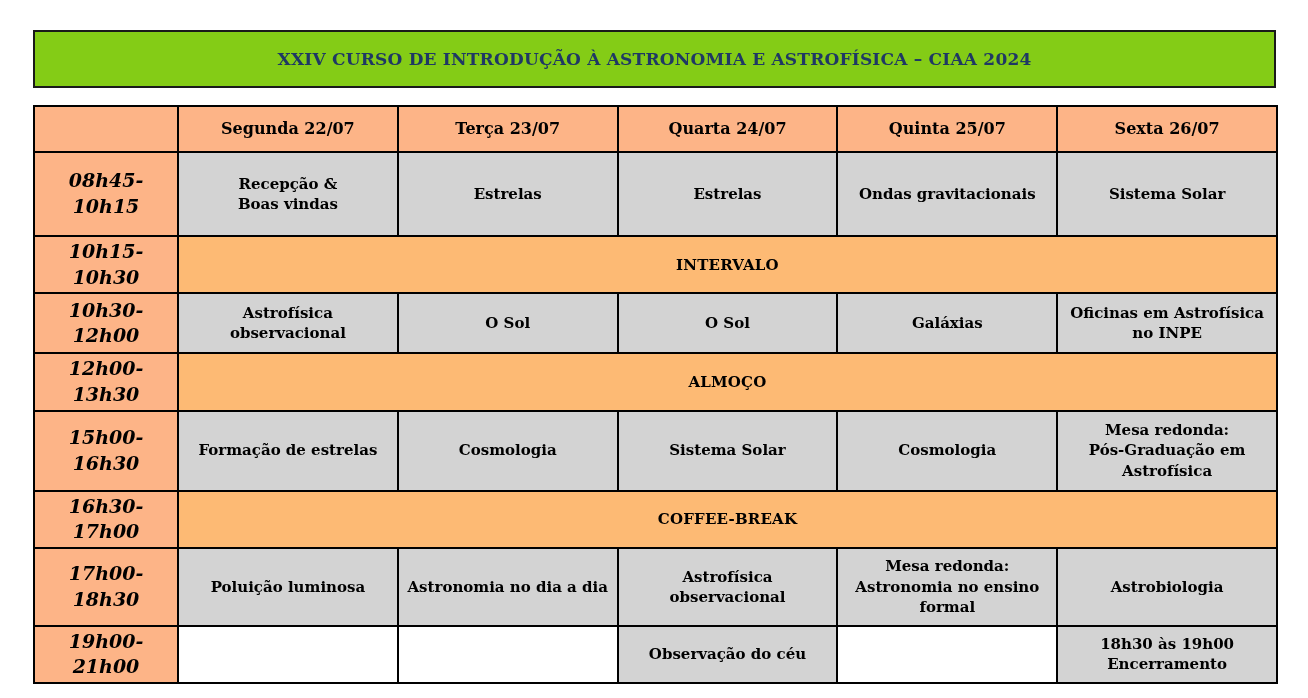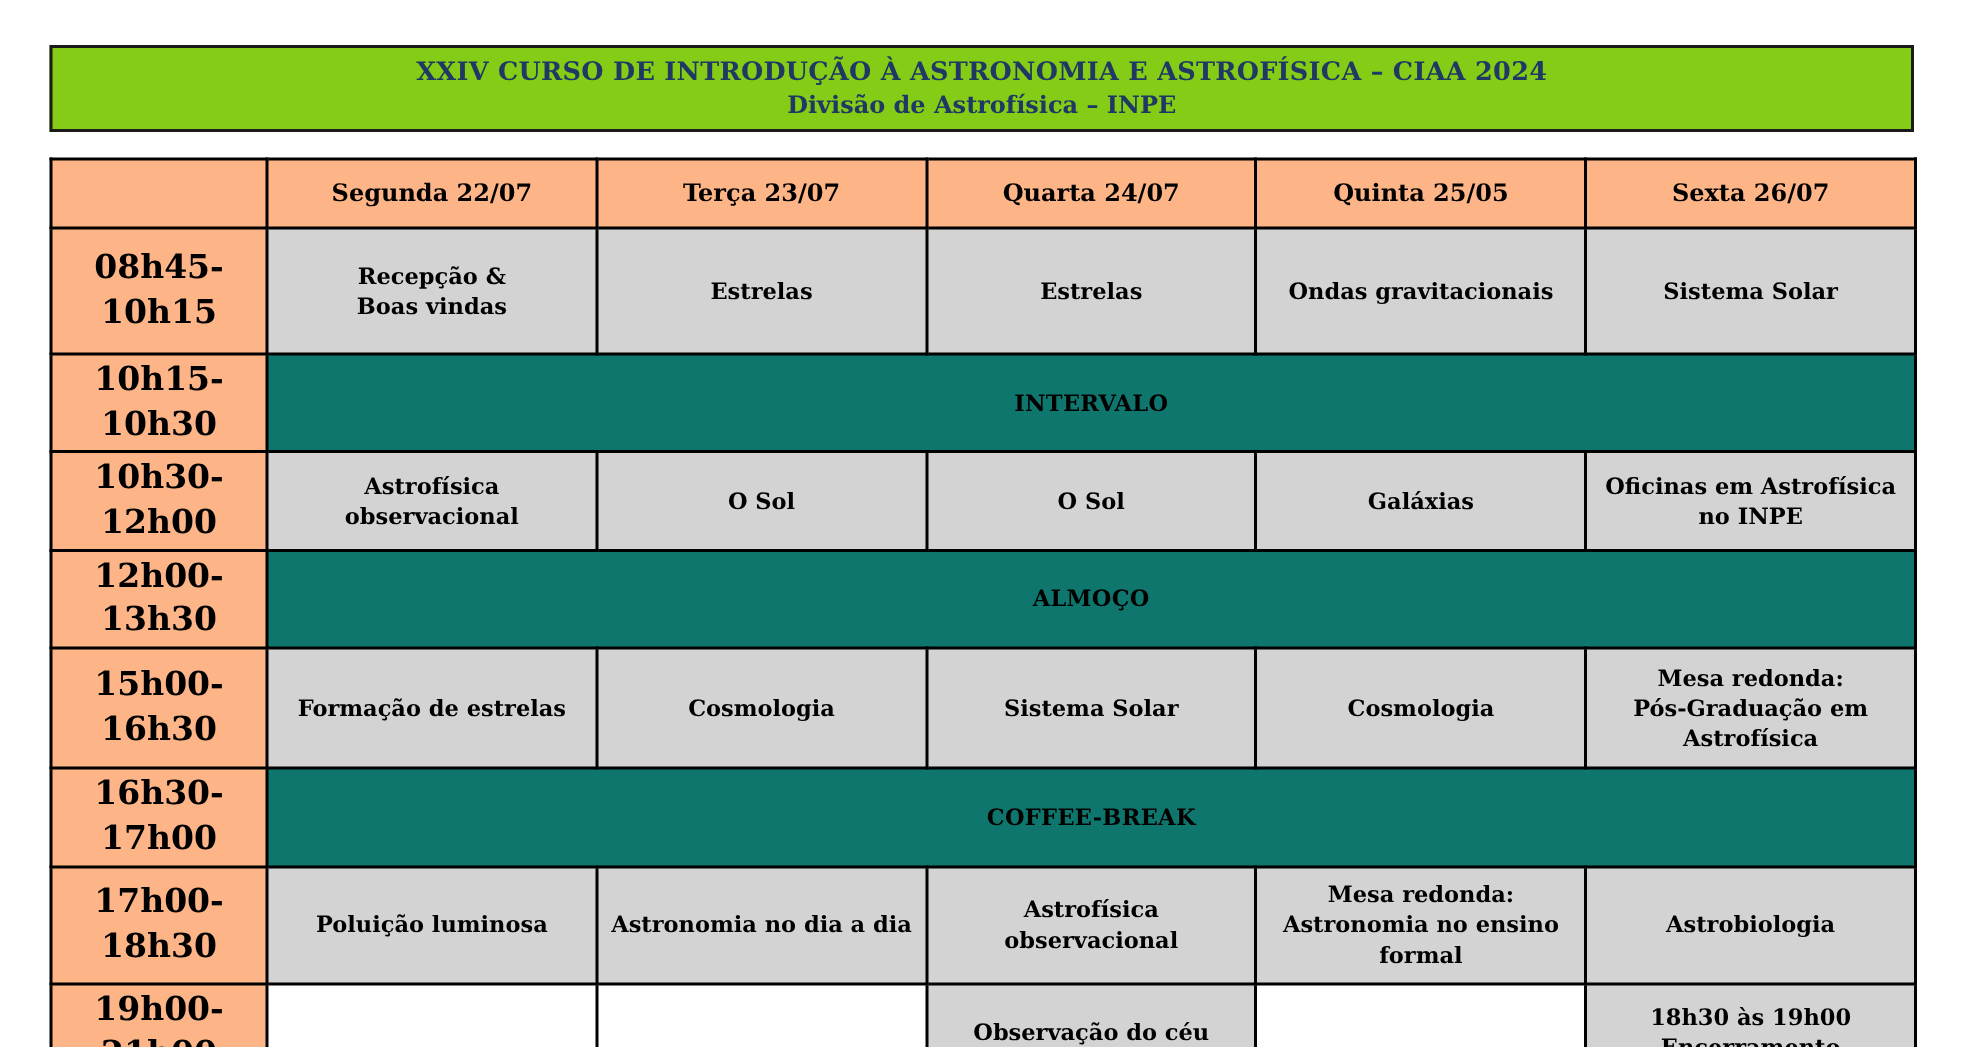--- a/index.html
+++ b/index.html
@@ -67,63 +67,63 @@
   col.c-day  { width: 219.8px; }
   th.corner, td.time {
     background: #fdb487;
   }
   th.corner { height: 31px; }
   th.day {
     background: #fdb487;
     font-size: 16px;
   }
   td.time {
-    font-size: 22px;
+    font-size: 19px;
     text-align: center;
+    font-style: italic;
   }
   td.cell {
     background: #d3d3d3;
     font-size: 15px;
   }
   td.cell.empty {
     background: #ffffff;
   }
   td.break {
-    background: #0f766e;
+    background: #fdba74;
     font-size: 15px;
     letter-spacing: 0.2px;
   }
 </style>
 </head>
 <body>
 
 <div class="page">
 
   <div class="title-banner">
     <div class="title-line1">XXIV CURSO DE INTRODUÇÃO À ASTRONOMIA E ASTROFÍSICA – CIAA 2024</div>
-    <div class="title-line2">Divisão de Astrofísica – INPE</div>
   </div>
 
   <table class="schedule">
     <colgroup>
       <col class="c-time">
       <col class="c-day">
         <col class="c-day">
         <col class="c-day">
         <col class="c-day">
         <col class="c-day">
     </colgroup>
 
     <tbody>
         <tr style="height:46px;">
       <th class="corner"></th>
       <th class="day">Segunda 22/07</th>
       <th class="day">Terça 23/07</th>
       <th class="day">Quarta 24/07</th>
-      <th class="day">Quinta 25/05</th>
+      <th class="day">Quinta 25/07</th>
       <th class="day">Sexta 26/07</th>
     </tr>
 
     <tr style="height:84px;">
       <td class="time">08h45-10h15</td>
       <td class="cell">Recepção &amp;
 Boas vindas</td>
       <td class="cell">Estrelas</td>
       <td class="cell">Estrelas</td>
       <td class="cell">Ondas gravitacionais</td>

